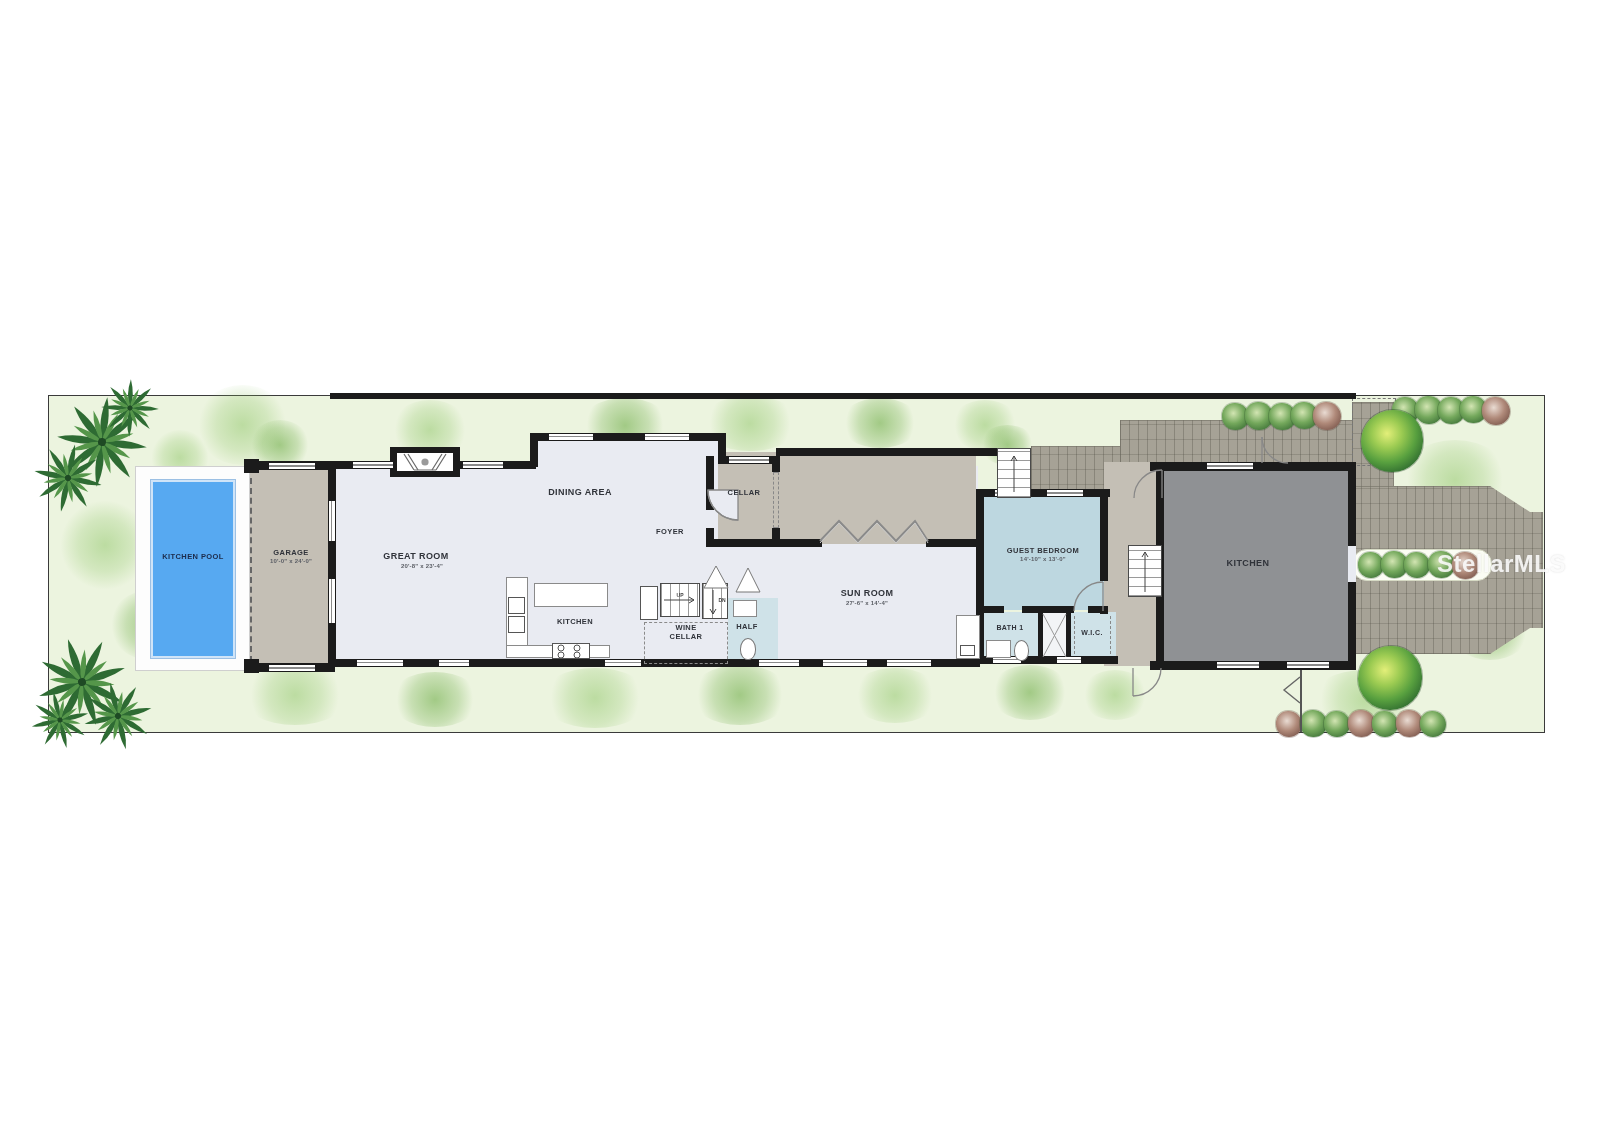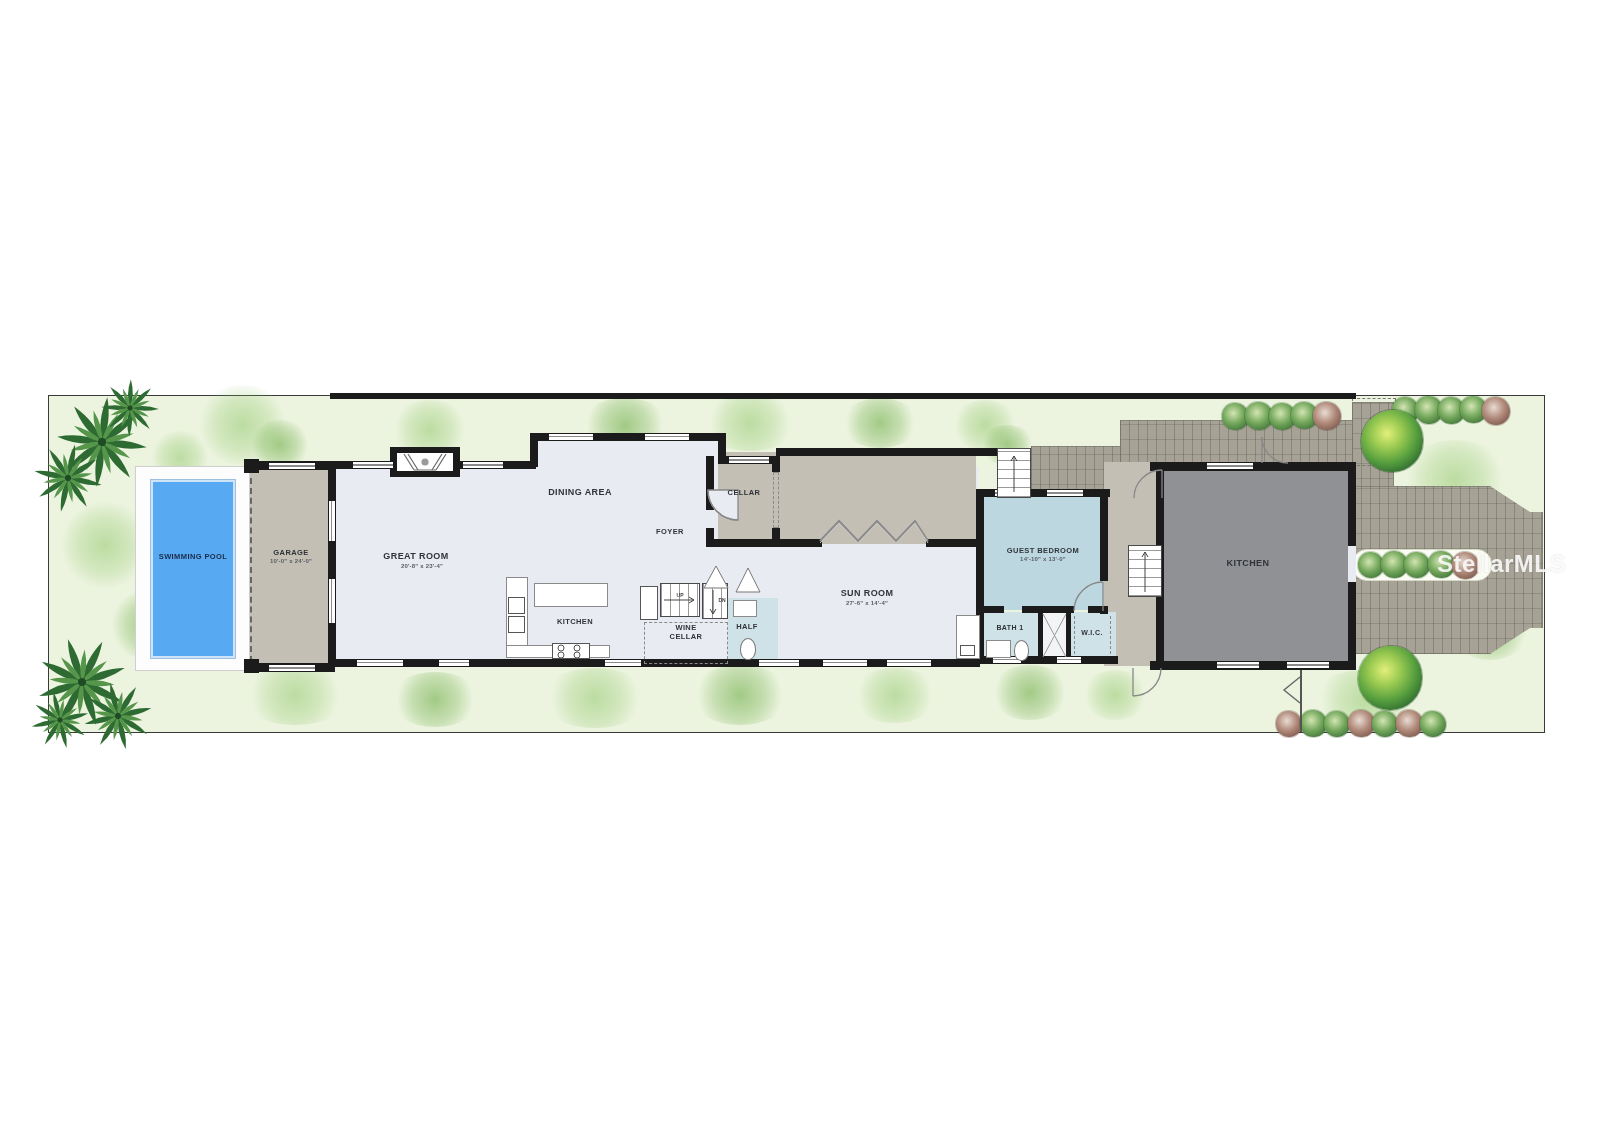--- a/index.html
+++ b/index.html
@@ -319,21 +319,21 @@
         <path d="M713,614 l-3,-5 M713,614 l3,-5"></path>
       <line x1="1145" y1="592" x2="1145" y2="552"></line>
         <path d="M1145,552 l-3,5 M1145,552 l3,5"></path>
       <line x1="1014" y1="456" x2="1014" y2="492"></line>
         <path d="M1014,456 l-3,5 M1014,456 l3,5"></path>
     </g>
 
     <polyline points="1300,677 1284,690 1300,703" fill="#ecf4df" stroke="#666" stroke-width="1.4"></polyline>
   </svg>
 
-  <div class="label" style="left:193px;top:556px;font-size:7.5px;color:#1c2b4a;">SWIMMING POOL</div>
+  <div class="label" style="left:193px;top:556px;font-size:7.5px;color:#1c2b4a;">KITCHEN POOL</div>
 
   <div class="label sm" style="left:291px;top:552px;">GARAGE</div>
   <div class="dims" style="left:291px;top:561px;">10'-0" x 24'-0"</div>
 
   <div class="label" style="left:416px;top:556px;">GREAT ROOM</div>
   <div class="dims" style="left:422px;top:566px;">20'-8" x 23'-4"</div>
 
   <div class="label" style="left:580px;top:492px;">DINING AREA</div>
 
   <div class="label sm" style="left:575px;top:621px;">KITCHEN</div>

